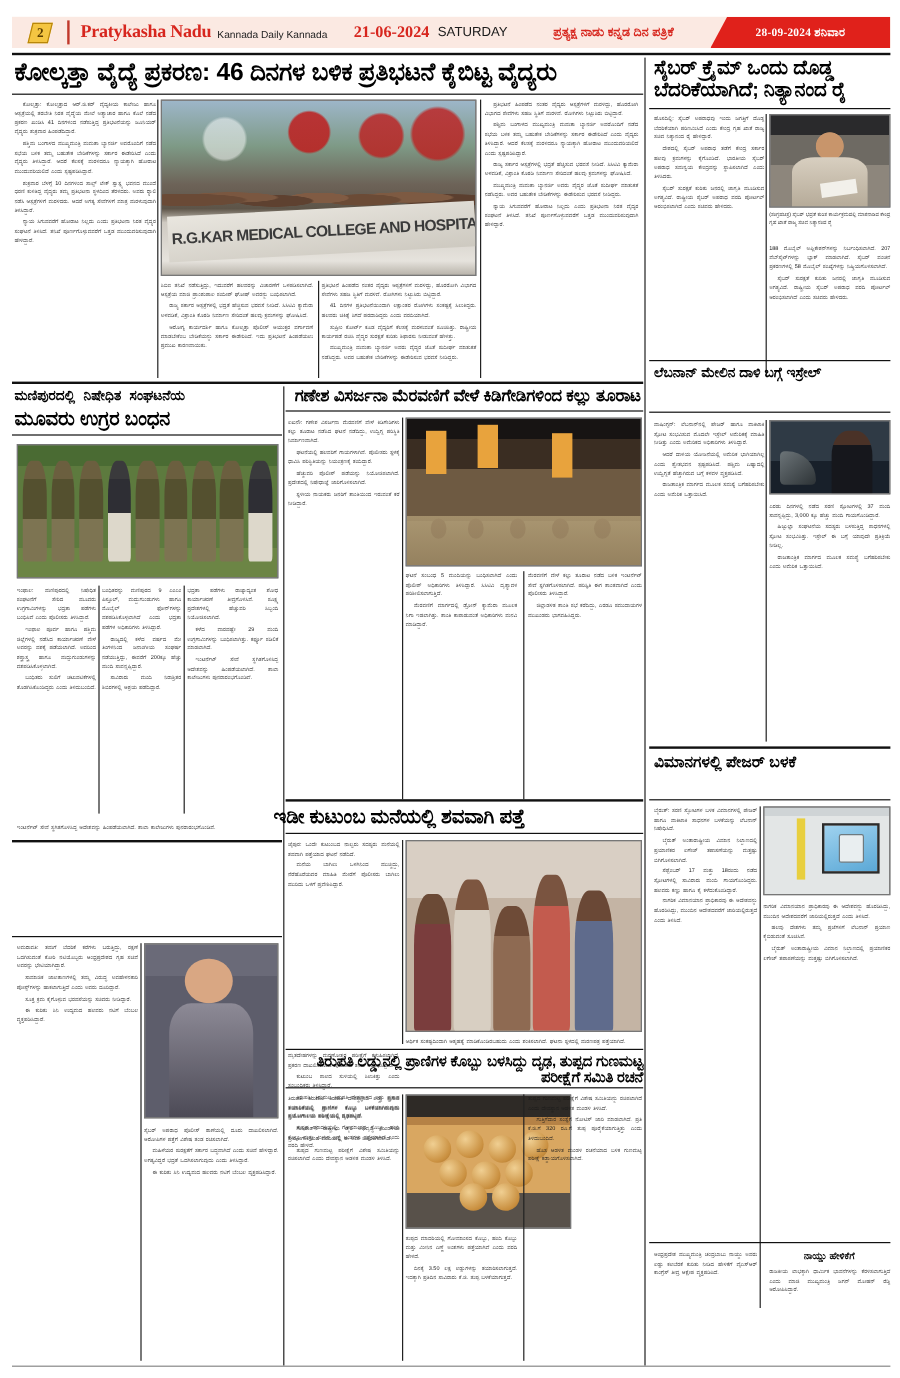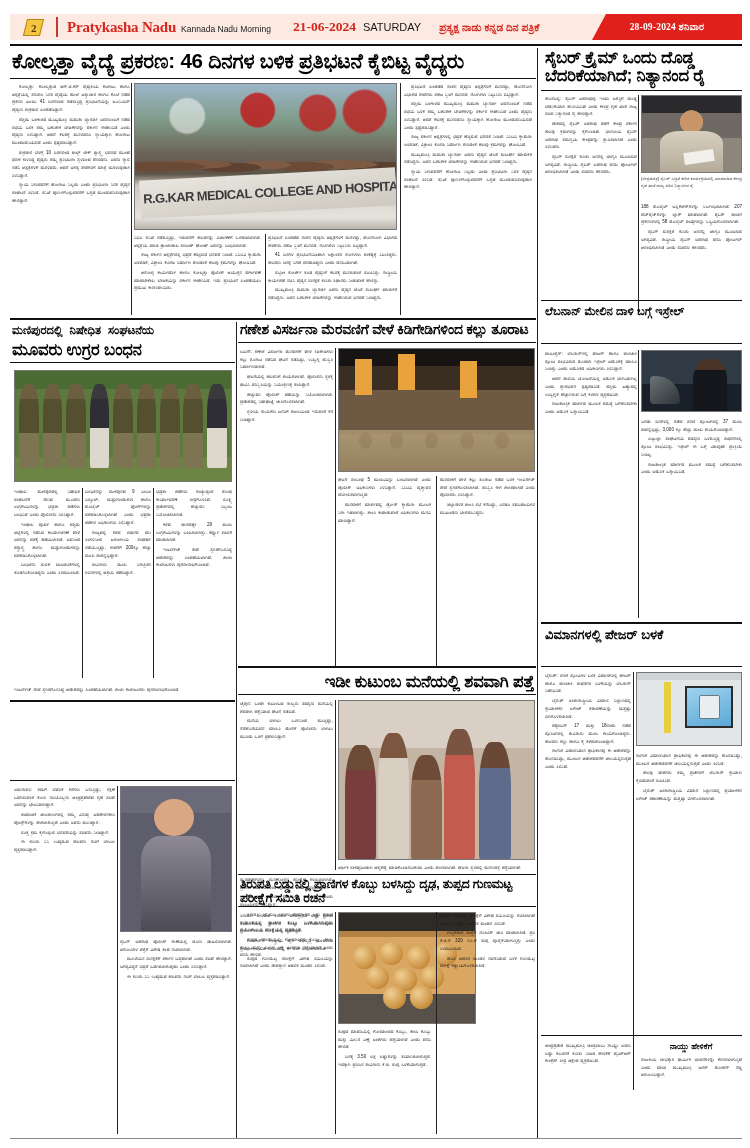--- a/index.html
+++ b/index.html
@@ -73,21 +73,21 @@
     font-family: "Liberation Sans", sans-serif;
     font-size: 11px;
     color: #1a1a1a;
     margin-left: 7px;
   }
   .mast-kan {
     font-family: "Liberation Sans", sans-serif;
     font-weight: bold;
     font-size: 10.5px;
     color: #d7261e;
-    margin-left: 18px;
+    margin-left: 38px;
   }
   .mast-redtab {
     position: absolute;
     right: 0; top: 0;
     height: 26px;
     width: 150px;
     background: #e0211b;
     display: flex; align-items: center; justify-content: center;
     clip-path: polygon(14px 0, 100% 0, 100% 100%, 0 100%);
   }
@@ -107,21 +107,21 @@
   .hl {
     position: absolute;
     font-family: "Liberation Sans", sans-serif;
     font-weight: bold;
     color: #000;
     line-height: 1.12;
     letter-spacing: -0.2px;
   }
   .hl-main { font-size: 20.5px; }
   .hl-2 { font-size: 16.5px; }
-  .hl-3 { font-size: 14px; }
+  .hl-3 { font-size: 14px; text-align: right; }
   .hl-kick {
     position: absolute;
     font-family: "Liberation Sans", sans-serif;
     font-weight: bold;
     font-size: 11.5px;
     color: #000;
     line-height: 1.15;
   }
 
   
@@ -315,21 +315,21 @@
 <div class="page">
 
   <div class="masthead">
     <div class="page-num-box">
       <div class="page-diamond">
         <span>2</span>
       </div>
     </div>
     <div class="mast-sep"></div>
     <div class="mast-title">Pratykasha Nadu</div>
-    <div class="mast-sub">Kannada Nadu Morning</div>
+    <div class="mast-sub">Kannada Daily Kannada</div>
     <div class="mast-date">21-06-2024</div>
     <div class="mast-day">SATURDAY</div>
     <div class="mast-kan">ಪ್ರತ್ಯಕ್ಷ ನಾಡು ಕನ್ನಡ ದಿನ ಪತ್ರಿಕೆ</div>
     <div class="mast-redtab">
       <span>28-09-2024 ಶನಿವಾರ</span>
     </div>
   </div>
 
   <div class="hrule" style="left:10px; top:44px; width:732px; height:2px;"></div>
 
@@ -533,21 +533,21 @@
 
   <div class="hl-kick" style="left:641px; top:1042px; width:100px; font-size:8px; text-align:center;">ನಾಯ್ಡು ಹೇಳಿಕೆಗೆ</div>
   <div class="col" style="left:545px; top:1042px; width:86px; height:96px;">
     <p>ಆಂಧ್ರಪ್ರದೇಶ ಮುಖ್ಯಮಂತ್ರಿ ಚಂದ್ರಬಾಬು ನಾಯ್ಡು ಅವರು ಲಡ್ಡು ಕಲಬೆರಕೆ ಕುರಿತು ನೀಡಿದ ಹೇಳಿಕೆಗೆ ವೈಎಸ್‌ಆರ್ ಕಾಂಗ್ರೆಸ್ ತೀವ್ರ ಆಕ್ಷೇಪ ವ್ಯಕ್ತಪಡಿಸಿದೆ.</p>
   </div>
   <div class="col" style="left:641px; top:1056px; width:101px; height:82px;">
     <p>ರಾಜಕೀಯ ಲಾಭಕ್ಕಾಗಿ ಧಾರ್ಮಿಕ ಭಾವನೆಗಳನ್ನು ಕೆರಳಿಸಲಾಗುತ್ತಿದೆ ಎಂದು ಮಾಜಿ ಮುಖ್ಯಮಂತ್ರಿ ಜಗನ್ ಮೋಹನ್ ರೆಡ್ಡಿ ಆರೋಪಿಸಿದ್ದಾರೆ.</p>
   </div>
 
   <div class="hrule" style="left:238px; top:666px; width:298px; height:2px;"></div>
-  <div class="hl hl-2" style="left:240px; top:672px; width:294px;text-align:right;">ಇಡೀ ಕುಟುಂಬ ಮನೆಯಲ್ಲಿ ಶವವಾಗಿ ಪತ್ತೆ</div>
+  <div class="hl hl-2" style="left:228px; top:672px; width:294px;">ಇಡೀ ಕುಟುಂಬ ಮನೆಯಲ್ಲಿ ಶವವಾಗಿ ಪತ್ತೆ</div>
   <div class="hrule" style="left:238px; top:694px; width:298px; height:1px;"></div>
 
   <div class="photo" style="left:338px; top:700px; width:197px; height:160px;">
     <div class="ph-inner sc-family">
       <div class="f" style="left:3%;  background:linear-gradient(180deg,#6b4a36 0 22%, #7a3d3d 22% 100%);"></div>
       <div class="f" style="left:20%; height:80%; background:linear-gradient(180deg,#7d5640 0 20%, #d8cfc2 20% 100%);"></div>
       <div class="f" style="left:37%; height:66%; background:linear-gradient(180deg,#6e4b37 0 24%, #8e6a52 24% 100%);"></div>
       <div class="f" style="left:54%; height:82%; background:linear-gradient(180deg,#7a5440 0 20%, #c35b4e 20% 100%);"></div>
       <div class="f" style="left:72%; height:74%; background:linear-gradient(180deg,#6a4836 0 22%, #5f6b8c 22% 100%);"></div>
     </div>

